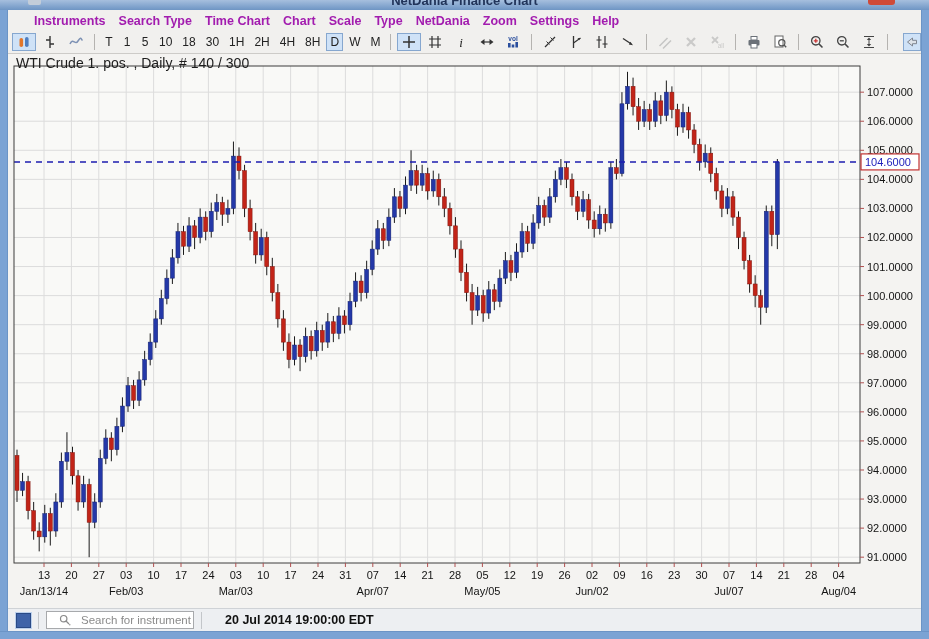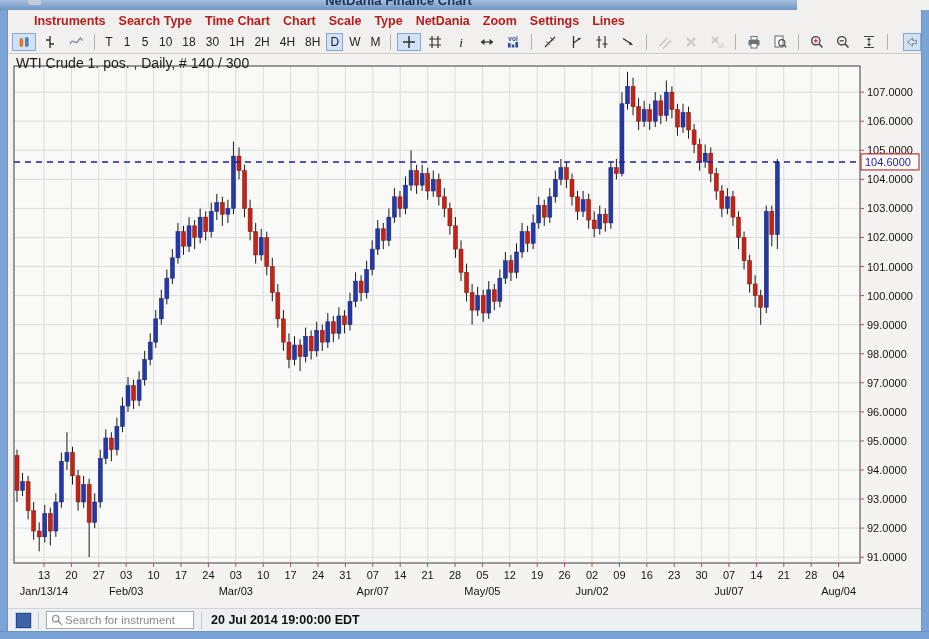--- a/index.html
+++ b/index.html
@@ -2,33 +2,33 @@
 <html><head>
 <meta charset="utf-8">
 <style>
   html,body{margin:0;padding:0;}
   body{
     width:929px;height:639px;position:relative;overflow:hidden;
     background:#f1f0ee;font-family:"Liberation Sans",sans-serif;
     -webkit-font-smoothing:antialiased;
   }
   
-  .titlebar{position:absolute;left:0;top:0;width:797px;height:10px;
+  .titlebar{position:absolute;left:0;top:0;width:929px;height:10px;
     background:linear-gradient(#a6bfde,#6e95c4);overflow:hidden;z-index:30;}
   .title-text{position:absolute;left:50%;transform:translateX(-50%);top:-7px;
     font-weight:bold;font-size:13px;color:#21345a;white-space:nowrap;}
   .window-icon-frag{position:absolute;left:28px;top:0;width:13px;height:5px;background:#c3cdd9;border-radius:0 0 2px 2px;}
   .close-frag{position:absolute;left:868px;top:0;width:27px;height:5px;background:#cf4a38;border-radius:0 0 3px 3px;}
   .win-border-left{position:absolute;left:0;top:10px;width:8px;height:629px;background:#7ba3d4;border-right:1px solid #6b94c6;box-sizing:border-box;z-index:25;}
   .win-border-right{position:absolute;right:0;top:10px;width:8px;height:629px;background:#7ba3d4;border-left:1px solid #6b94c6;box-sizing:border-box;z-index:25;}
   .win-border-bottom{position:absolute;left:0;top:631px;width:929px;height:8px;background:#7ba3d4;border-top:1px solid #6b94c6;box-sizing:border-box;z-index:25;}
   
   .menubar{position:absolute;left:8px;top:10px;width:913px;height:21px;background:#f1f0ee;
     display:flex;align-items:center;gap:13px;padding-left:26px;box-sizing:border-box;z-index:10;}
-  .menu-item{font-weight:bold;font-size:12.5px;color:#b91c1c;white-space:nowrap;cursor:default;}
+  .menu-item{font-weight:bold;font-size:12.5px;color:#a21caf;white-space:nowrap;cursor:default;}
   
   .toolbar{position:absolute;left:8px;top:31px;width:913px;height:23px;background:#f1f0ee;
     border-bottom:1px solid #cdcbc8;display:flex;align-items:center;gap:2px;
     padding-left:4px;box-sizing:border-box;z-index:10;}
   .tb-btn{height:18px;min-width:16px;display:flex;align-items:center;justify-content:center;
     font-size:12px;color:#222;padding:0 3px;border:1px solid transparent;box-sizing:border-box;white-space:nowrap;}
   .tb-btn.selected{background:#cfe2f7;border-color:#86a7cf;}
   .tb-btn.disabled{opacity:.5;}
   .tb-sep{width:1px;height:16px;background:#b5b3b0;margin:0 4px;flex:0 0 auto;}
   .pin-btn{position:absolute;left:903px;top:33px;width:18px;height:18px;background:#cfe2f7;
@@ -37,25 +37,25 @@
   .chart-panel{position:absolute;left:8px;top:54px;width:913px;height:554px;background:#f4f3f1;z-index:5;}
   .instrument-label{position:absolute;left:8px;top:1px;font-size:14px;color:#1c1c1c;z-index:6;}
   #chart{position:absolute;left:0;top:0;z-index:5;}
   
   .statusbar{position:absolute;left:8px;top:608px;width:913px;height:23px;background:#edeff2;
     border-top:1px solid #cfd2d6;display:flex;align-items:center;box-sizing:border-box;z-index:10;}
   .status-square{width:13px;height:13px;background:#3f63a8;border:1px solid #2a4a86;
     box-shadow:0 0 0 1px #bcd0ec;margin-left:8px;flex:0 0 auto;}
   .sb-sep{width:1px;height:17px;background:#c3c6ca;margin:0 7px;flex:0 0 auto;}
   .searchbox{width:148px;height:18px;background:#fff;border:1px solid #a7a9ac;
-    display:flex;align-items:center;box-sizing:border-box;padding-left:4px;gap:0;}
+    display:flex;align-items:center;box-sizing:border-box;padding-left:12px;gap:8px;}
   .searchbox input{border:none;outline:none;flex:1;font-size:11.5px;font-family:"Liberation Sans",sans-serif;
     color:#444;background:transparent;min-width:0;}
   .searchbox input::placeholder{color:#8b8b8b;}
-  .timestamp{font-weight:bold;font-size:12.5px;color:#111;margin-left:2px;white-space:nowrap;}
+  .timestamp{font-weight:bold;font-size:12.5px;color:#111;margin-left:16px;white-space:nowrap;}
 </style>
 </head>
 <body>
 
 <div class="titlebar">
   <div class="window-icon-frag"></div>
   <span class="title-text">NetDania Finance Chart</span>
   <div class="close-frag"></div>
 </div>
 <div class="win-border-left"></div>
@@ -65,21 +65,21 @@
 <div class="menubar" id="menubar">
     <div class="menu-item">Instruments</div>
     <div class="menu-item">Search Type</div>
     <div class="menu-item">Time Chart</div>
     <div class="menu-item">Chart</div>
     <div class="menu-item">Scale</div>
     <div class="menu-item">Type</div>
     <div class="menu-item">NetDania</div>
     <div class="menu-item">Zoom</div>
     <div class="menu-item">Settings</div>
-    <div class="menu-item">Lines</div>
+    <div class="menu-item">Help</div>
   </div>
 
 <div class="toolbar" id="toolbar">
     <div class="tb-btn selected">
       <svg width="16" height="16" viewBox="0 0 16 16">
         <rect x="3.5" y="4" width="3.6" height="9" rx="1.8" fill="#e2762a"></rect>
         <rect x="9" y="3" width="3.6" height="10" rx="1.8" fill="#4e7ec0"></rect>
       </svg>
     </div>
     <div class="tb-btn">

